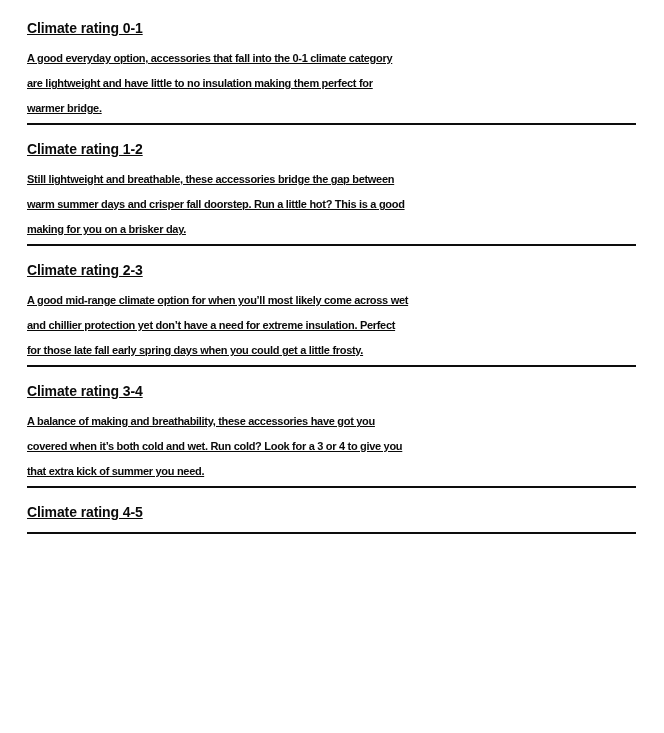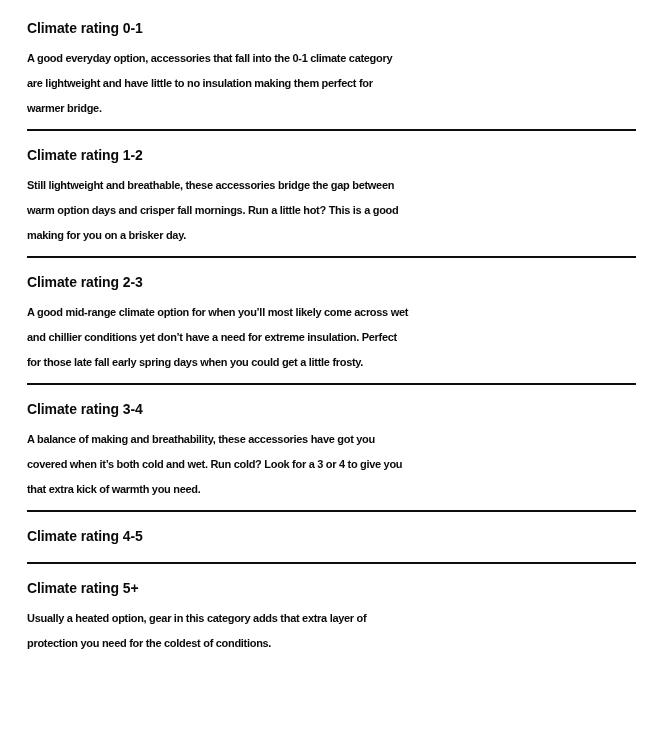--- a/index.html
+++ b/index.html
@@ -12,21 +12,22 @@
     min-height: 733px;
     font-family: "Liberation Sans", sans-serif;
     color: #0a0a0a;
     -webkit-font-smoothing: antialiased;
   }
   .doc {
     padding: 4px 28px 10px 27px;
   }
   .section {
     border-bottom: 2px solid #0d0d0d;
-    padding-bottom: 8px;
+    padding-bottom: 2px;
+    text-decoration: underline;
   }
   .section.no-divider {
     border-bottom: none;
   }
   .section-heading {
     font-size: 14px;
     line-height: 20px;
     font-weight: bold;
     margin: 14px 0 8px 0;
     letter-spacing: -0.1px;
@@ -53,48 +54,41 @@
       <div class="paragraph-line">A good everyday option, accessories that fall into the 0-1 climate category</div>
       <div class="paragraph-line">are lightweight and have little to no insulation making them perfect for</div>
       <div class="paragraph-line">warmer bridge.</div>
     </div>
   </div>
 
   <div class="section">
     <div class="section-heading">Climate rating 1-2</div>
     <div class="paragraph">
       <div class="paragraph-line">Still lightweight and breathable, these accessories bridge the gap between</div>
-      <div class="paragraph-line">warm option days and crisper fall mornings. Run a little hot? This is a good</div>
+      <div class="paragraph-line">warm summer days and crisper fall doorstep. Run a little hot? This is a good</div>
       <div class="paragraph-line">making for you on a brisker day.</div>
     </div>
   </div>
 
   <div class="section">
     <div class="section-heading">Climate rating 2-3</div>
     <div class="paragraph">
       <div class="paragraph-line">A good mid-range climate option for when you’ll most likely come across wet</div>
-      <div class="paragraph-line">and chillier conditions yet don’t have a need for extreme insulation. Perfect</div>
+      <div class="paragraph-line">and chillier protection yet don’t have a need for extreme insulation. Perfect</div>
       <div class="paragraph-line">for those late fall early spring days when you could get a little frosty.</div>
     </div>
   </div>
 
   <div class="section">
     <div class="section-heading">Climate rating 3-4</div>
     <div class="paragraph">
       <div class="paragraph-line">A balance of making and breathability, these accessories have got you</div>
       <div class="paragraph-line">covered when it’s both cold and wet. Run cold? Look for a 3 or 4 to give you</div>
-      <div class="paragraph-line">that extra kick of warmth you need.</div>
+      <div class="paragraph-line">that extra kick of summer you need.</div>
     </div>
   </div>
 
   <div class="section">
     <div class="section-heading">Climate rating 4-5</div>
   </div>
 
-  <div class="section no-divider">
-    <div class="section-heading">Climate rating 5+</div>
-    <div class="paragraph">
-      <div class="paragraph-line">Usually a heated option, gear in this category adds that extra layer of</div>
-      <div class="paragraph-line">protection you need for the coldest of conditions.</div>
-    </div>
-  </div>
 
 </div>
 
 </body></html>

